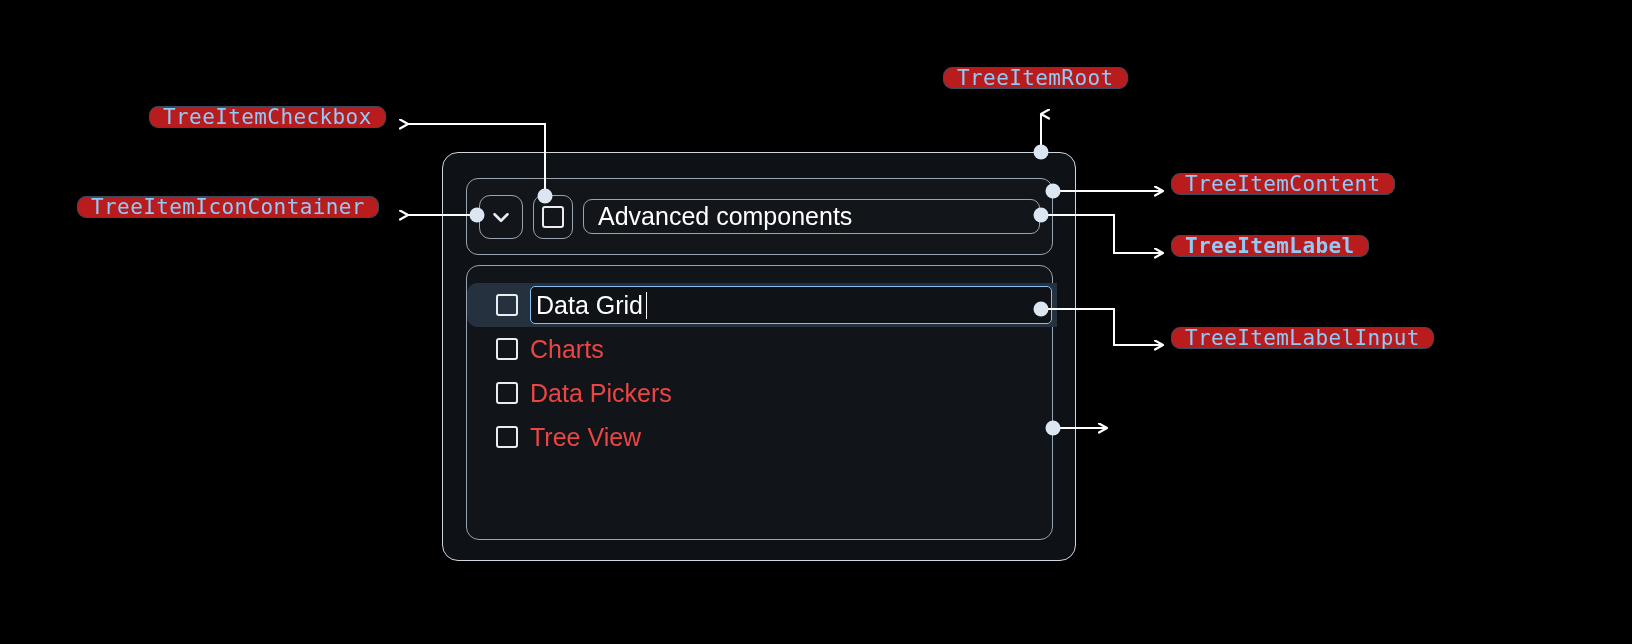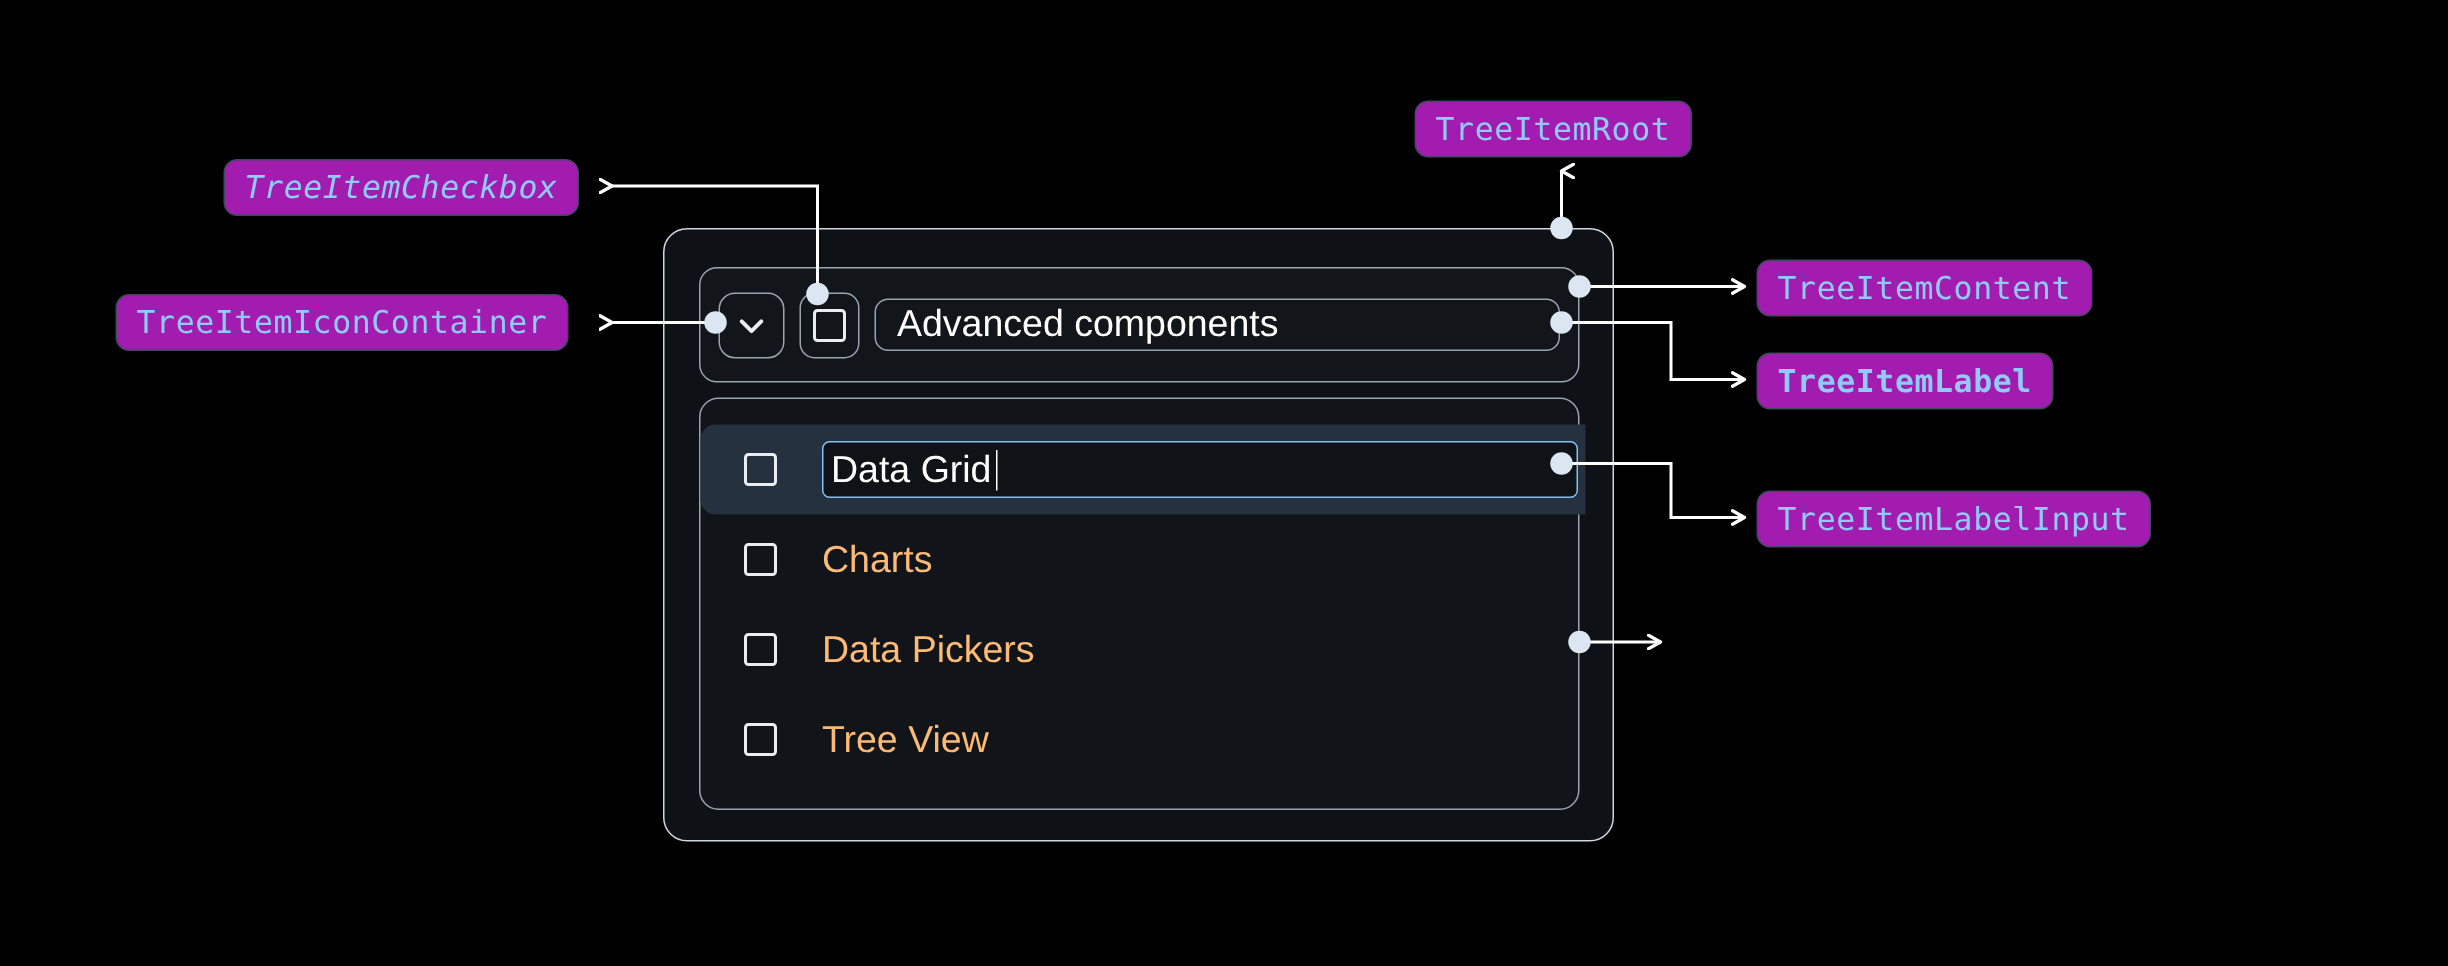--- a/index.html
+++ b/index.html
@@ -19,33 +19,33 @@
     position: absolute;
     inset: 0;
     width: 1632px;
     height: 644px;
   }
 
   
   .chip {
     position: absolute;
     box-sizing: border-box;
-    background: #a21caf;
+    background: #b91c1c;
     border: 1px solid #3c4a5c;
     border-radius: 9px;
     color: #90caf9;
     font-family: "DejaVu Sans Mono", "Liberation Mono", monospace;
     font-size: 21px;
     letter-spacing: 0.4px;
     line-height: 1;
     display: flex;
     align-items: center;
     justify-content: center;
     padding: 0 13px;
-    height: 38px;
+    height: 22px;
     white-space: nowrap;
   }
 
   
   #tree-root {
     position: absolute;
     left: 442px;
     top: 152px;
     width: 634px;
     height: 409px;
@@ -127,34 +127,34 @@
     width: 587px;
     height: 275px;
     box-sizing: border-box;
     background: #11151a;
     border: 1.5px solid #9aa4b0;
     border-radius: 13px;
     padding-top: 17px;
   }
 
   .tree-child {
-    height: 60px;
+    height: 44px;
     display: flex;
     align-items: center;
     padding-left: 29px;
-    gap: 30px;
+    gap: 12px;
     box-sizing: border-box;
   }
   .tree-child.selected {
     background: #26313f;
     border-radius: 10px 0 0 10px;
     margin-right: -5px;
   }
   .child-label {
-    color: #fdba74;
+    color: #ef4444;
     font-size: 25px;
     white-space: nowrap;
   }
   #label-input {
     flex: 1 1 auto;
     height: 38px;
     box-sizing: border-box;
     border: 1.5px solid #86bff0;
     border-radius: 5px;
     background: #0f1317;
@@ -226,21 +226,21 @@
       </div>
 
       <div class="tree-child">
         <span class="cbox"></span>
         <span class="child-label">Tree View</span>
       </div>
 
     </div>
   </div>
 
-  <div class="chip" style="left:149px; top:106px;font-style:italic;">TreeItemCheckbox</div>
+  <div class="chip" style="left:149px; top:106px;">TreeItemCheckbox</div>
 
   <div class="chip" style="left:77px;  top:196px;">TreeItemIconContainer</div>
 
   <div class="chip" style="left:943px; top:67px;">TreeItemRoot</div>
 
   <div class="chip" style="left:1171px;top:173px;">TreeItemContent</div>
 
   <div class="chip" style="left:1171px;top:235px;font-weight:bold;">TreeItemLabel</div>
 
   <div class="chip" style="left:1171px;top:327px;">TreeItemLabelInput</div>

